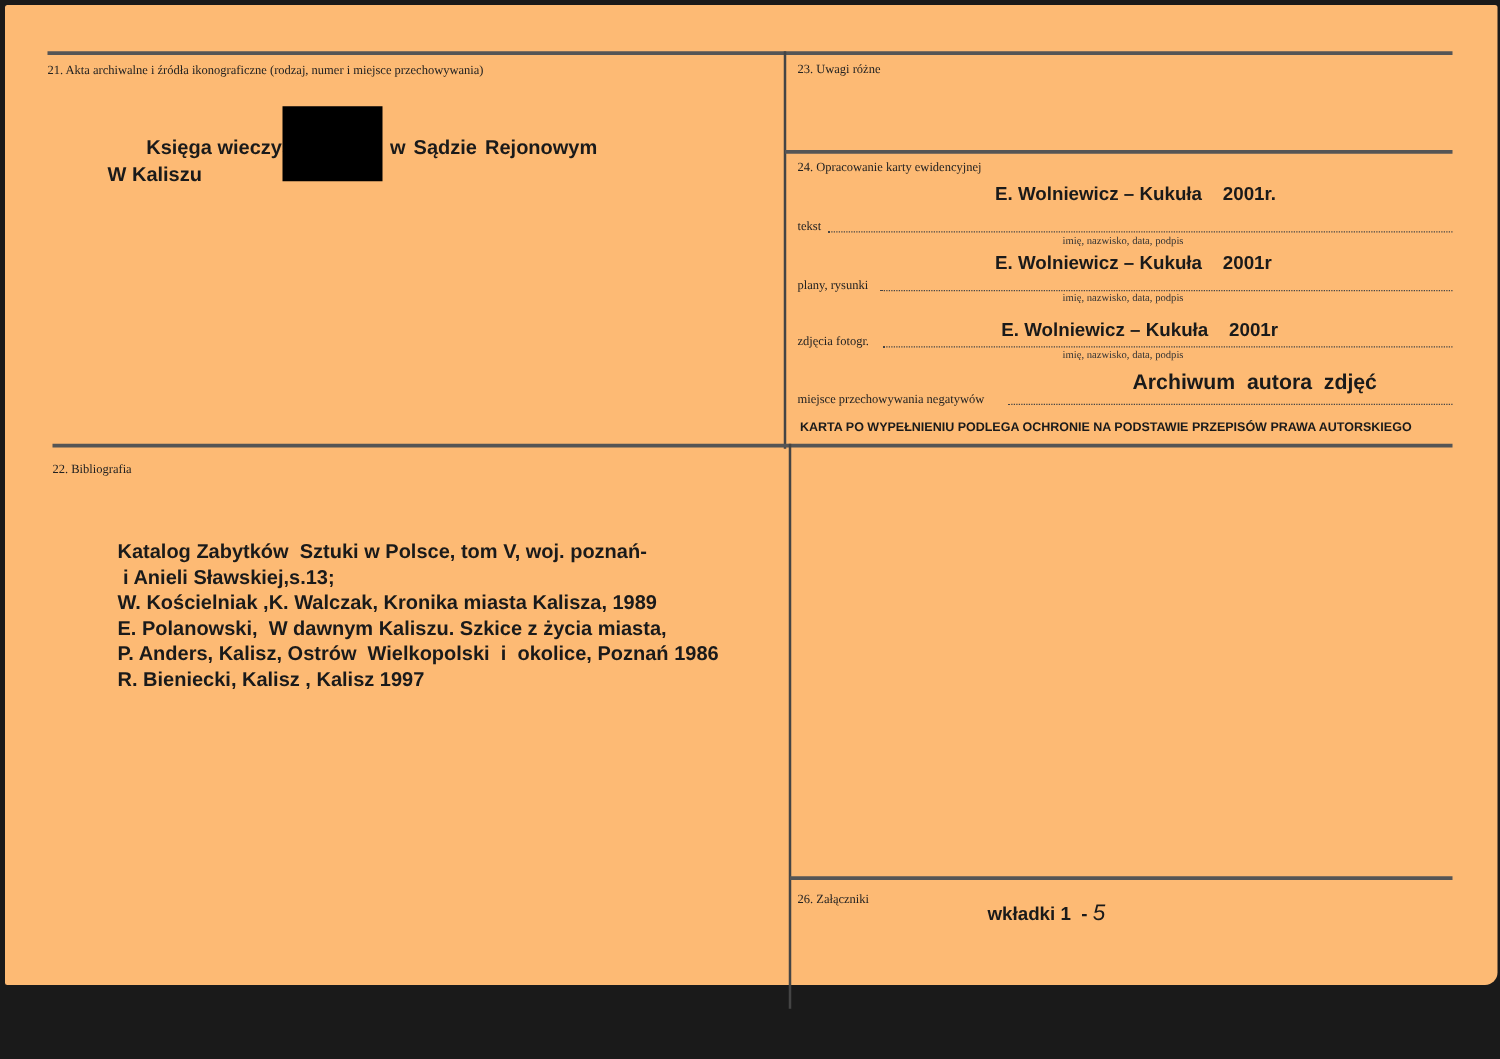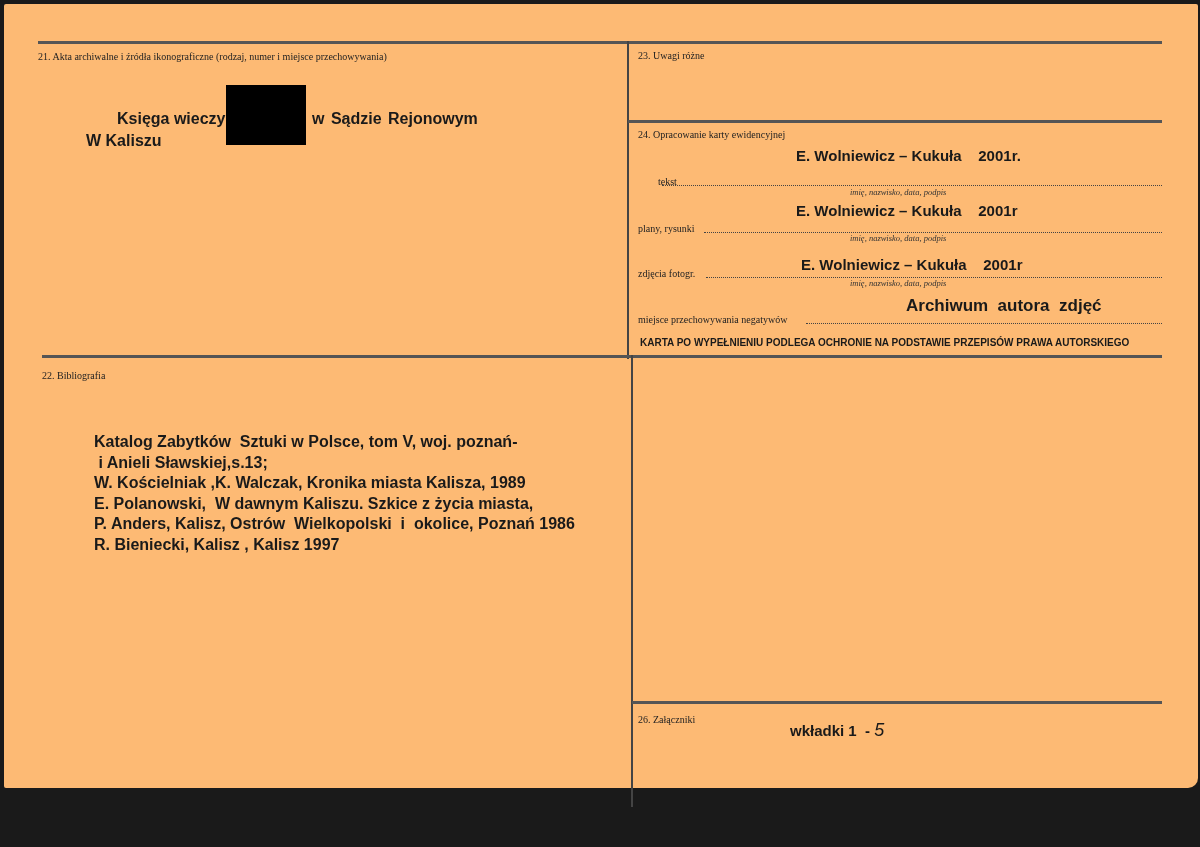--- a/index.html
+++ b/index.html
@@ -21,21 +21,21 @@
   }
   .bold {
     position:absolute; font-family:"Liberation Sans", sans-serif;
     font-weight:bold; color:#1a1a1a; white-space:nowrap;
   }
   .redact { position:absolute; background:#000; }
   .dots {
     position:absolute; height:1px;
     border-bottom:1px dotted #444;
   }
-  .sub { position:absolute; font-size:8.5px; color:#333; font-family:"Liberation Serif", serif; white-space:nowrap;font-style:italic; }
+  .sub { position:absolute; font-size:8.5px; color:#333; font-family:"Liberation Serif", serif; white-space:nowrap; }
   .bib { position:absolute; left:90px; top:428px; font-family:"Liberation Sans", sans-serif; font-weight:bold; font-size:16px; line-height:20.5px; color:#1a1a1a; }
   .bib div { white-space:pre; }
 </style>
 </head>
 <body>
 
 <div class="paper">
 
   <div class="rule-h" style="left:34px; top:37px; width:1124px;"></div>
 
@@ -53,21 +53,21 @@
   <div class="bold" style="left:82px; top:106px; font-size:16px;margin-left:31px;">Księga wieczysta</div>
   <div class="redact" style="left:222px; top:81px; width:80px; height:60px;"></div>
   <div class="bold" style="left:308px; top:106px; font-size:16px; word-spacing:2px;">w  Sądzie  Rejonowym</div>
   <div class="bold" style="left:82px; top:128px; font-size:16px;">W  Kaliszu</div>
 
   <div class="label" style="left:634px; top:46px;">23. Uwagi różne</div>
 
   <div class="label" style="left:634px; top:125px;">24. Opracowanie karty ewidencyjnej</div>
 
   <div class="bold" style="left:792px; top:143px; font-size:15px; white-space:pre;">E. Wolniewicz – Kukuła    2001r.</div>
-  <div class="label" style="left:654px; top:172px;">tekst</div>
+  <div class="label" style="left:634px; top:172px;">tekst</div>
   <div class="dots" style="left:658px; top:180px; width:500px;"></div>
   <div class="sub" style="left:846px; top:183px;">imię, nazwisko, data, podpis</div>
 
   <div class="bold" style="left:792px; top:198px; font-size:15px; white-space:pre;">E. Wolniewicz – Kukuła    2001r</div>
   <div class="label" style="left:634px; top:219px;">plany, rysunki</div>
   <div class="dots" style="left:700px; top:227px; width:458px;"></div>
   <div class="sub" style="left:846px; top:229px;">imię, nazwisko, data, podpis</div>
 
   <div class="bold" style="left:797px; top:252px; font-size:15px; white-space:pre;">E. Wolniewicz – Kukuła    2001r</div>
   <div class="label" style="left:634px; top:264px;">zdjęcia fotogr.</div>

